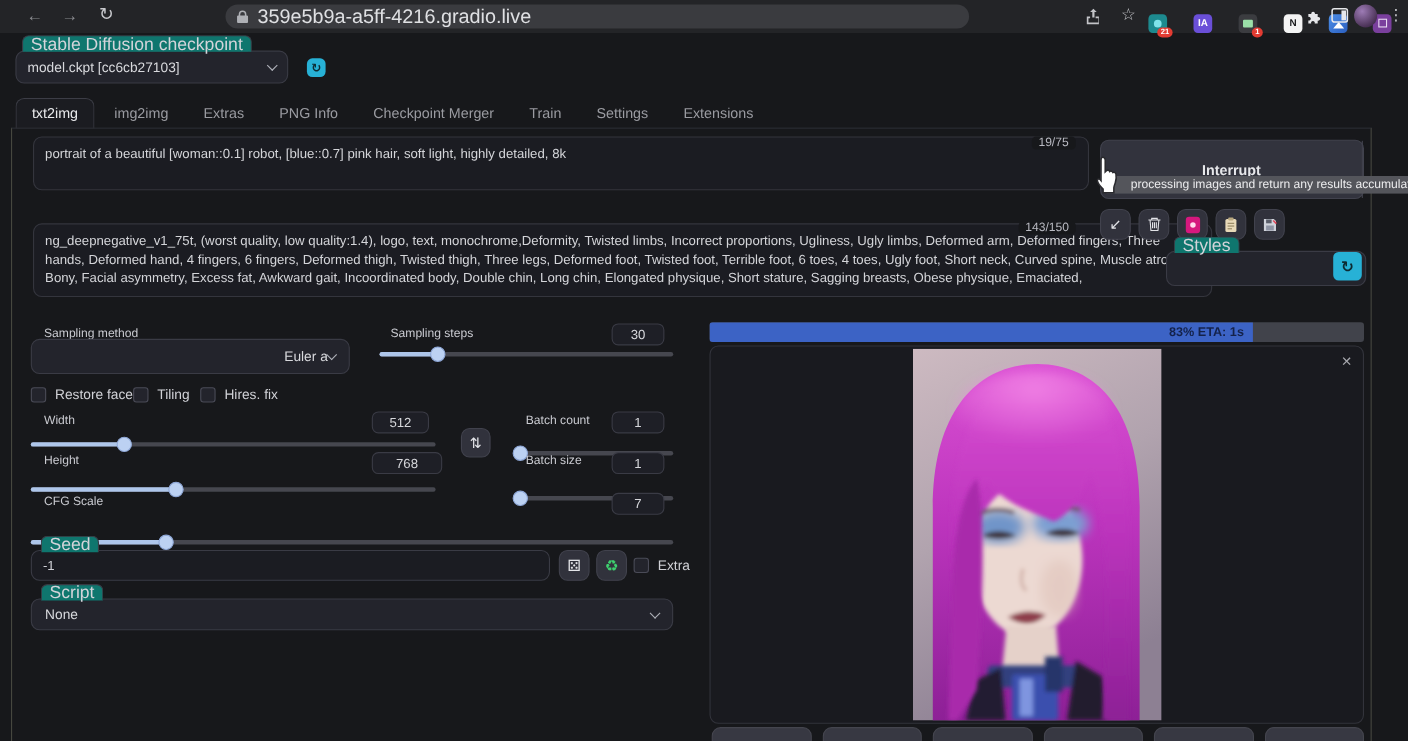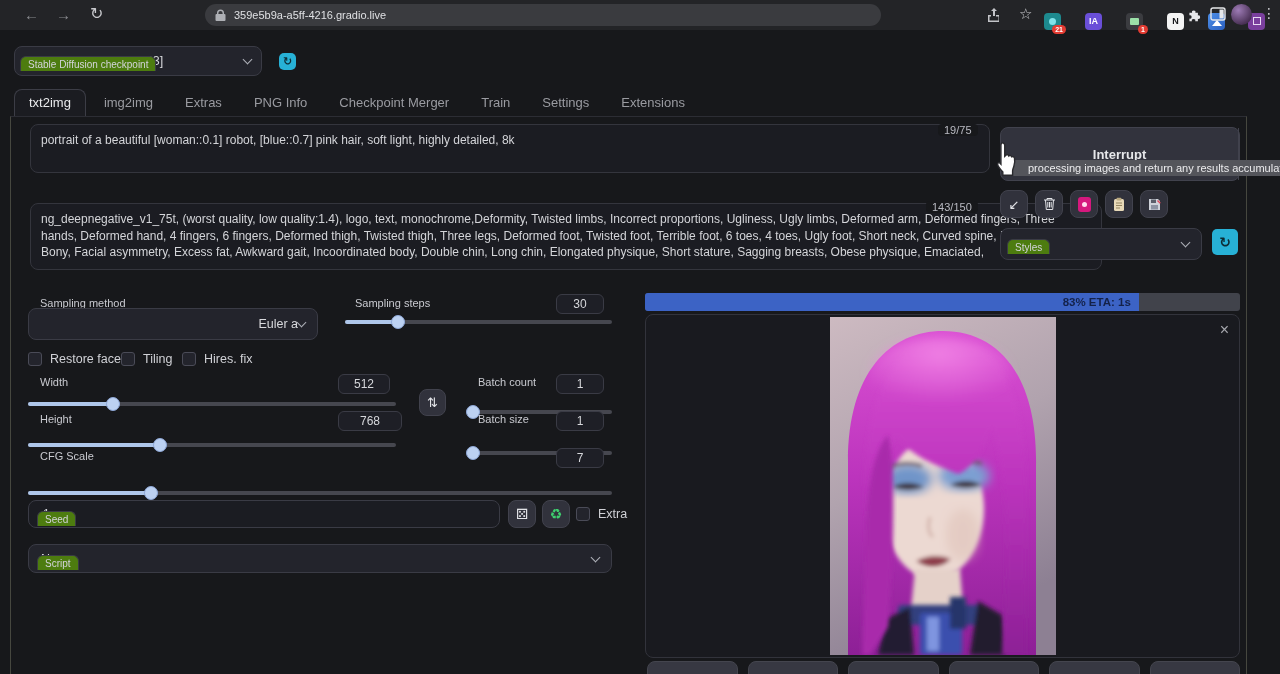--- a/index.html
+++ b/index.html
@@ -8,31 +8,31 @@
   .screen { position:relative; width:1280px; height:674px; background:#17181b; }
   .abs { position:absolute; }
 
   
   .browser { position:absolute; left:0; top:0; width:1280px; height:30px; background:#232427;
     display:flex; align-items:center; }
   .navglyph { color:#8a8b90; font-size:15px; line-height:1; }
   .navglyph.lit { color:#c7c8cc; }
   .omnibox { position:absolute; left:205px; top:4px; width:676px; height:22px; background:#3a3b3f;
     border-radius:11px; display:flex; align-items:center; padding:0 10px; gap:8px; }
-  .url { color:#dfe0e3; font-size:11px; }
+  .url { color:#dfe0e3; font-size:18px; }
   .ext-icon { width:17px; height:17px; border-radius:4px; position:relative; display:flex;
     align-items:center; justify-content:center; font-size:9px; font-weight:bold; color:#fff;text-align:center; }
   .badge { position:absolute; right:-5px; bottom:-4px; background:#e33b32; color:#fff;
     font-size:7px; font-weight:bold; border-radius:6px; padding:1px 3px; line-height:1; }
 
   
   .box { background:#23242c; border:1px solid #3a3b45; border-radius:8px; }
-  .notch { position:absolute; font-size:10px; color:#d3d4da; background:#4d7c0f;
+  .notch { position:absolute; font-size:16px; color:#d3d4da; background:#0f766e;
     border:1px solid #3a3b45; border-bottom:none; border-radius:6px 6px 0 0;
-    padding:1px 7px 0; height:15px; line-height:13px; white-space:nowrap;margin-top:24px; }
+    padding:1px 7px 0; height:15px; line-height:13px; white-space:nowrap; }
   .counter { position:absolute; font-size:11px; color:#b9bac2; background:#17181b;
     padding:0 6px; border-radius:4px; }
   .lbl { font-size:11px; color:#c9cad0; white-space:nowrap; }
   .textarea { background:#1b1c22; border:1px solid #34353d; border-radius:8px;
     color:#d4d5d9; font-size:12px; line-height:1.38; padding:7px 10px; overflow:hidden; }
   .chev { width:7px; height:7px; border-right:1.5px solid #aeb0b8; border-bottom:1.5px solid #aeb0b8;
     transform:rotate(45deg); margin-top:-3px; }
   .numbox { background:#1e1f26; border:1px solid #3a3b45; border-radius:6px; color:#d6d7db;
     font-size:12px; text-align:center; padding:2px 4px; }
   .slider { position:relative; height:4px; background:#46474f; border-radius:2px; }
@@ -162,21 +162,21 @@
   </div>
   <div class="ibtn abs" style="left:1140px;top:190px;width:28px;height:28px">
     <svg width="13" height="13" viewBox="0 0 13 13">
         <path d="M1 1h9l2 2v9H1z" fill="#cfd2da"></path>
         <rect x="3" y="1.5" width="5" height="3.5" fill="#5a5e6a"></rect>
         <rect x="3" y="7" width="7" height="4.5" fill="#8d93a3"></rect>
         <path d="M9.5 2.5l2.8 2.8" stroke="#e0475a" stroke-width="1.4"></path>
       </svg>
   </div>
 
-  <div class="box abs" style="left:1000px;top:228px;width:202px;height:32px">
+  <div class="box abs" style="left:1060px;top:228px;width:182px;height:32px">
     <span class="notch" style="left:6px;top:-14px">Styles</span>
     <div style="display:flex;align-items:center;justify-content:flex-end;height:100%;padding:0 12px">
       <span class="chev"></span>
     </div>
   </div>
   <div class="cyanbtn abs" style="left:1212px;top:229px;width:26px;height:26px;font-size:14px">↻</div>
 
   <span class="lbl abs" style="left:40px;top:297px">Sampling method</span>
   <div class="box abs" style="left:28px;top:308px;width:290px;height:32px">
     <div style="display:flex;align-items:center;justify-content:flex-end;height:100%;padding:0 12px">

